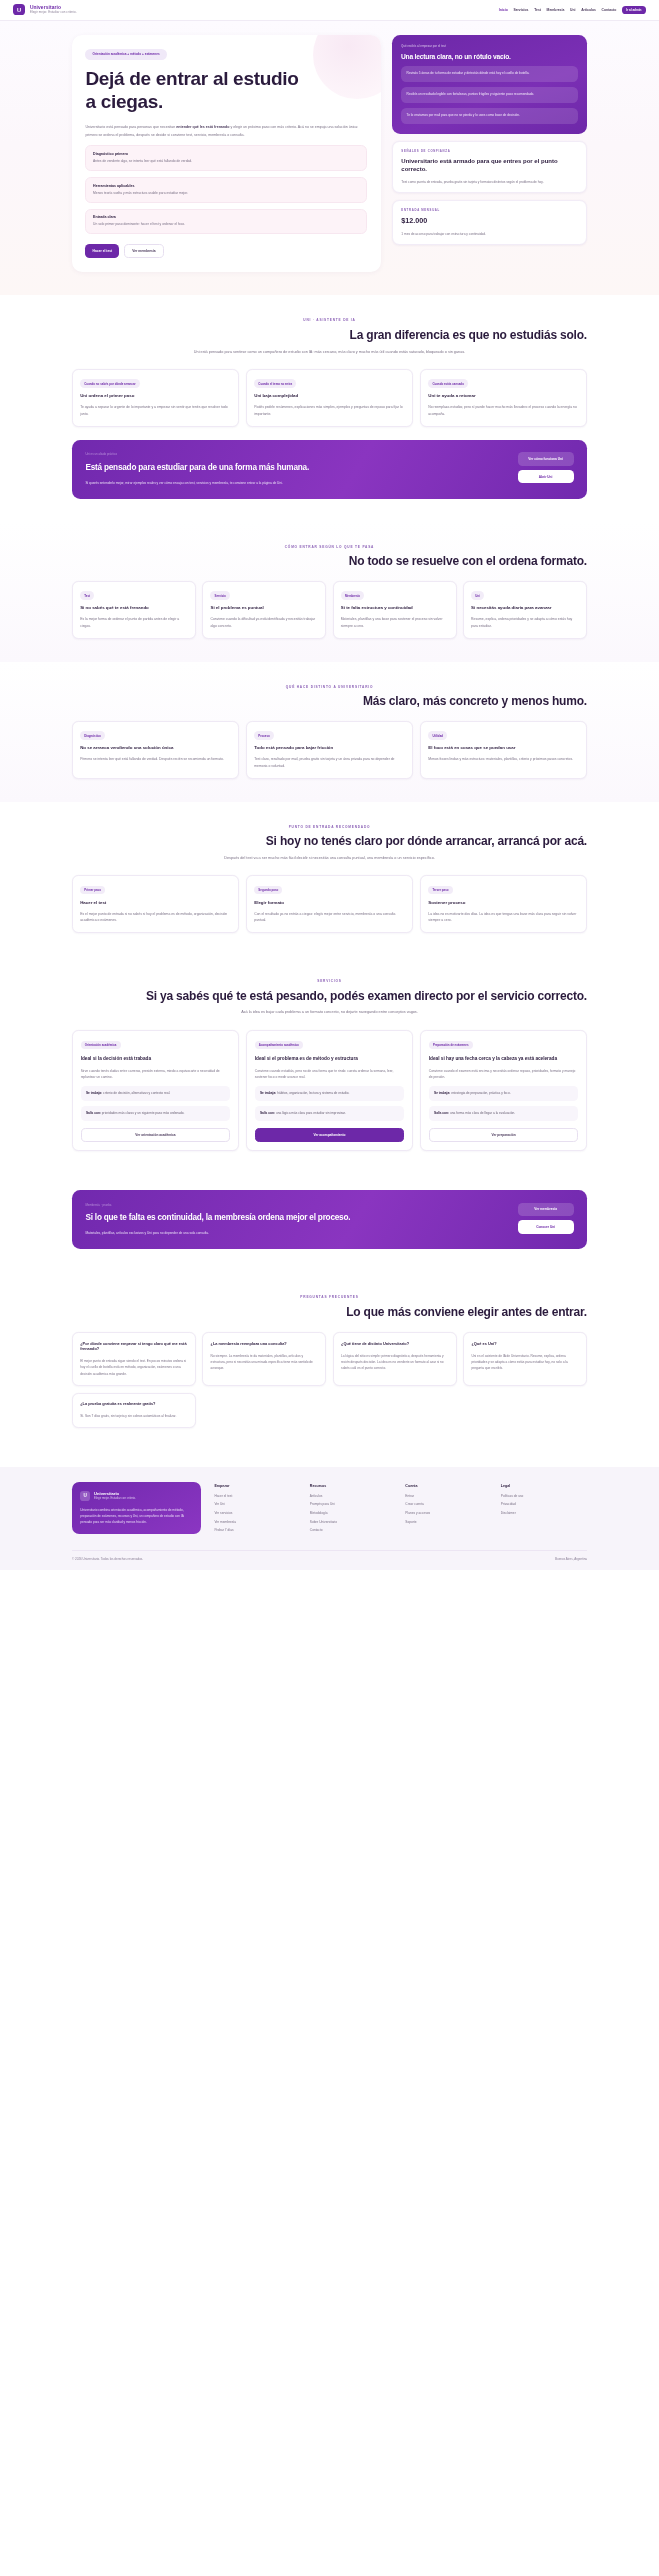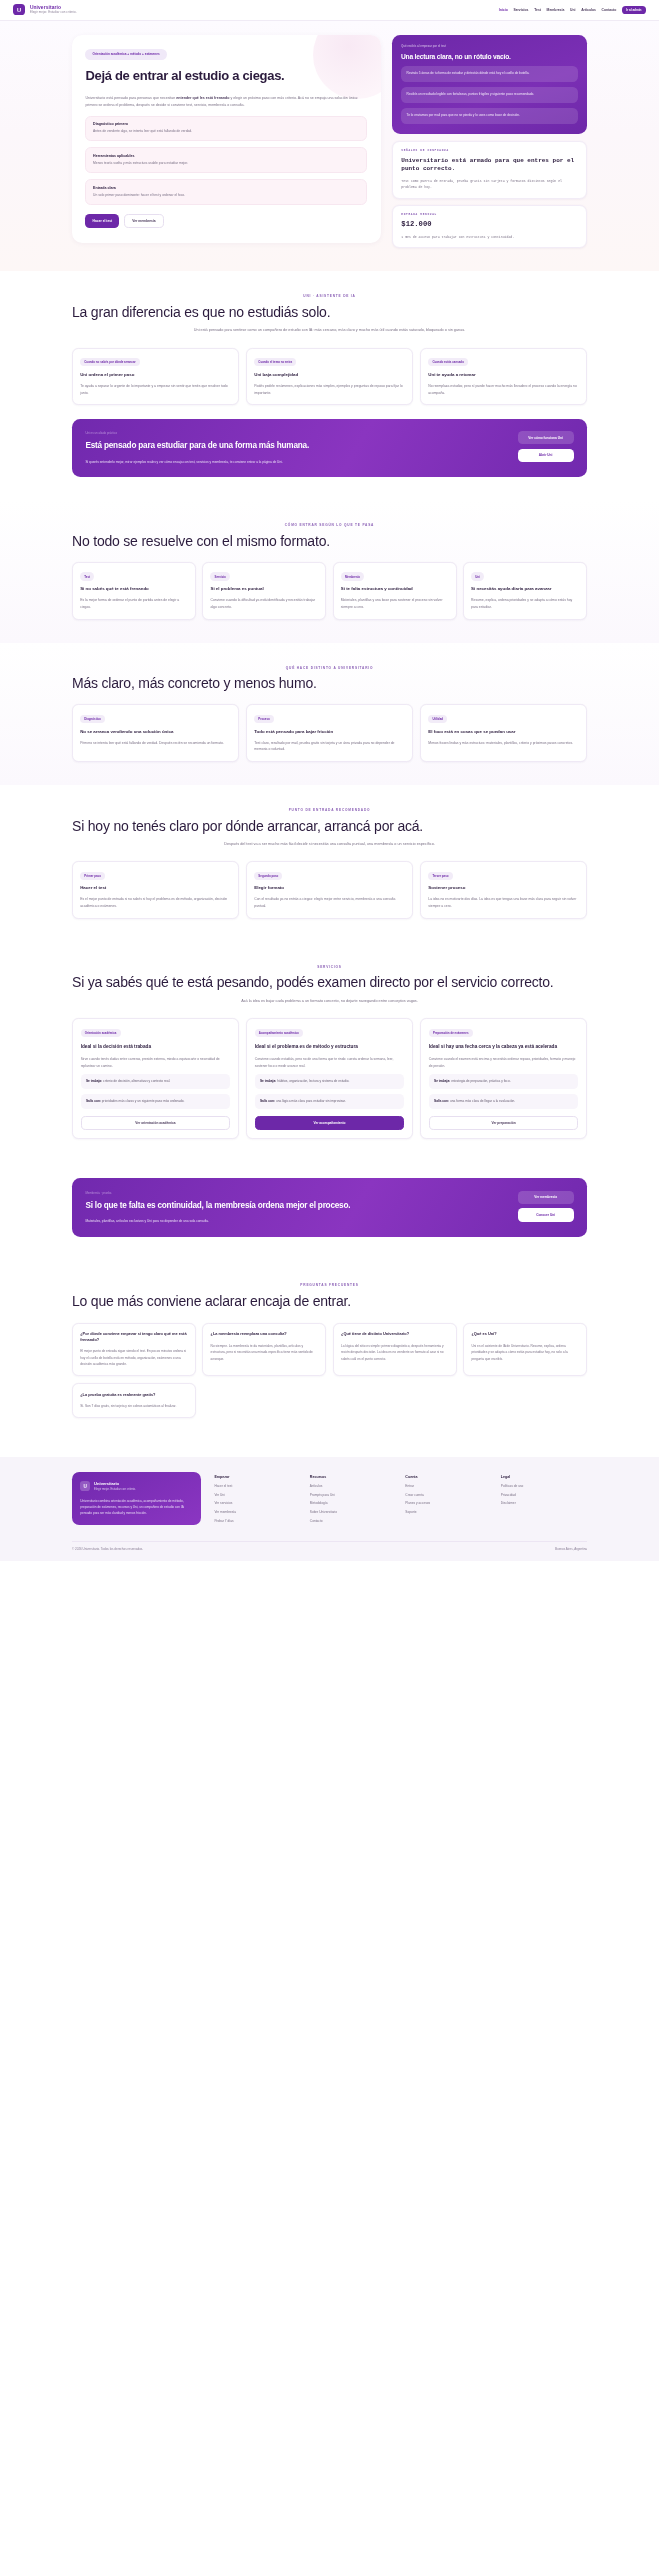--- a/index.html
+++ b/index.html
@@ -25,42 +25,42 @@
   .nav a{font-size:3.4px;color:#4b3a5c;text-decoration:none;font-weight:600;}
   .nav a.active{color:#6d28a8;font-weight:700;}
   .nav .admin-btn{background:#6d28a8;color:#fff;font-size:3.1px;font-weight:700;
     padding:2.1px 4.1px;border-radius:3.6px;border:none;cursor:pointer;
     font-family:"Liberation Sans",sans-serif;}
 
   
   .wrap{width:515px;margin:0 auto;}
   .eyebrow{font-size:3.2px;letter-spacing:0.8px;font-weight:700;color:#8a5fb5;
     text-transform:uppercase;text-align:center;}
-  h2.section-title{font-size:14px;line-height:1.18;font-weight:400;text-align:left;
+  h2.section-title{font-size:12px;line-height:1.18;font-weight:700;text-align:right;
     color:#2b1b3d;margin-top:5.7px;letter-spacing:-0.2px;}
   .section-lead{font-size:3.8px;line-height:2.05;color:#7b7186;text-align:center;
     margin:6.7px auto 0;max-width:289px;}
   .card{background:#fff;border:0.5px solid #efe9f5;border-radius:6.2px;
     box-shadow:0 0.5px 1.5px rgba(70,40,110,.045);}
   .chip{display:inline-block;background:#f2ecf8;color:#6d28a8;font-size:2.9px;
     font-weight:700;padding:2.1px 4.1px;border-radius:4.6px;}
   .card-h{font-size:4.4px;font-weight:800;color:#2b1b3d;line-height:1.3;}
   .card-p{font-size:3.4px;line-height:2.0;color:#7b7186;}
 
   
   .hero{position:relative;padding:14.4px 0 23px;
     background:linear-gradient(180deg,#fdfbff 0%,#fcf7fb 45%,#fdf7f6 100%);}
   .hero-inner{width:515px;margin:0 auto;display:flex;gap:11.3px;align-items:flex-start;}
   .hero-left{width:309px;background:#fff;border-radius:10.3px;padding:13.4px 13.4px 14.4px;
     box-shadow:0 1px 5.2px rgba(80,40,120,.05);position:relative;overflow:hidden;}
   .hero-blob{position:absolute;right:-20.6px;top:-24px;width:88px;height:88px;
     border-radius:50%;background:radial-gradient(circle at 40% 40%,#f8e9f4,#fdf5fa 70%);}
   .hero-tag{position:relative;display:inline-block;background:#f0e9f8;color:#6d28a8;
     font-size:3.1px;font-weight:700;padding:3.6px 7.2px;border-radius:5.7px;margin-bottom:8.2px;}
-  h1.hero-title{position:relative;font-size:13px;line-height:1.18;font-weight:800;
+  h1.hero-title{position:relative;font-size:19px;line-height:1.18;font-weight:800;
     letter-spacing:-0.3px;color:#2b1b3d;max-width:216px;}
   .hero-p{position:relative;font-size:3.6px;line-height:2.05;color:#7b7186;
     margin-top:11.3px;max-width:278px;}
   .hero-p b{color:#4b3a5c;font-weight:700;}
   .mini-card{margin-top:6.2px;background:#fdf3f8;border:0.5px solid #f7e7f0;
     border-radius:5.7px;padding:5.7px 6.7px;}
   .mini-card h4{font-size:3.6px;font-weight:800;color:#2b1b3d;}
   .mini-card p{font-size:3.3px;color:#7b7186;margin-top:3.1px;line-height:1.55;}
   .hero-actions{display:flex;gap:4.6px;margin-top:9.3px;}
   .btn-primary{background:#6d28a8;color:#fff;font-size:3.3px;font-weight:700;
@@ -70,21 +70,21 @@
     padding:4.1px 7.2px;border-radius:4.6px;border:0.5px solid #e7dff0;cursor:pointer;
     font-family:"Liberation Sans",sans-serif;}
   .hero-right{width:195px;display:flex;flex-direction:column;gap:6.2px;}
   .panel-purple{background:linear-gradient(160deg,#6d28a8,#7b2fb5 60%,#6d28a8);
     border-radius:8.2px;padding:9.3px 8.8px 10.3px;color:#fff;}
   .panel-eyebrow{font-size:3px;color:#d9c4ec;margin-bottom:4.6px;}
   .panel-title{font-size:6.7px;font-weight:800;line-height:1.28;letter-spacing:-0.2px;}
   .panel-item{background:rgba(255,255,255,.13);border-radius:5.2px;padding:5.2px 5.7px;
     margin-top:4.6px;font-size:3.2px;line-height:1.85;color:#f3e9fa;}
   .white-card{background:#fff;border:0.5px solid #f2ecf7;border-radius:7.2px;padding:7.7px 8.2px;
-    box-shadow:0 0.5px 2.1px rgba(80,40,120,.05);font-family:Liberation Mono, monospace;}
+    box-shadow:0 0.5px 2.1px rgba(80,40,120,.05);}
   .wc-eyebrow{font-size:2.8px;letter-spacing:0.7px;font-weight:700;color:#8a5fb5;
     text-transform:uppercase;}
   .wc-title{font-size:6px;font-weight:800;line-height:1.3;margin-top:4.6px;color:#2b1b3d;}
   .wc-p{font-size:3.2px;line-height:1.9;color:#7b7186;margin-top:5.2px;}
   .wc-price{font-size:7.2px;font-weight:800;color:#2b1b3d;margin-top:4.1px;}
 
   
   .section{padding:23px 0;}
   .sec-tint{background:linear-gradient(180deg,#ffffff,#fbf8fd);}
   .grid3{display:grid;grid-template-columns:repeat(3,1fr);gap:7.2px;margin-top:12.4px;}
@@ -251,21 +251,21 @@
           <button class="btn-soft">Ver cómo funciona Uni</button>
           <button class="btn-white">Abrir Uni</button>
         </div>
       </div>
     </div>
   </div>
 
   <div class="section sec-tint">
     <div class="wrap">
       <div class="eyebrow">Cómo entrar según lo que te pasa</div>
-      <h2 class="section-title">No todo se resuelve con el mismo formato.</h2>
+      <h2 class="section-title">No todo se resuelve con el ordena formato.</h2>
       <div class="grid4">
         <div class="card cell">
           <span class="chip">Test</span>
           <div class="card-h">Si no sabés qué te está frenando</div>
           <div class="card-p">Es la mejor forma de ordenar el punto de partida antes de elegir a ciegas.</div>
         </div>
         <div class="card cell">
           <span class="chip">Servicio</span>
           <div class="card-h">Si el problema es puntual</div>
           <div class="card-p">Conviene cuando la dificultad ya está identificada y necesitás trabajar algo concreto.</div>
@@ -379,21 +379,21 @@
           <button class="btn-soft">Ver membresía</button>
           <button class="btn-white">Conocer Uni</button>
         </div>
       </div>
     </div>
   </div>
 
   <div class="section">
     <div class="wrap">
       <div class="eyebrow">Preguntas frecuentes</div>
-      <h2 class="section-title">Lo que más conviene aclarar encaja de entrar.</h2>
+      <h2 class="section-title">Lo que más conviene elegir antes de entrar.</h2>
       <div class="faq-grid">
         <div class="card faq-card">
           <div class="faq-q">¿Por dónde conviene empezar si tengo claro qué me está frenando?</div>
           <div class="faq-a">El mejor punto de entrada sigue siendo el test. En pocos minutos ordena si hoy el cuello de botella está en método, organización, exámenes o una decisión académica más grande.</div>
         </div>
         <div class="card faq-card">
           <div class="faq-q">¿La membresía reemplaza una consulta?</div>
           <div class="faq-a">No siempre. La membresía te da materiales, plantillas, artículos y estructura, pero si necesitás una mirada específica tiene más sentido de arranque.</div>
         </div>
         <div class="card faq-card">

